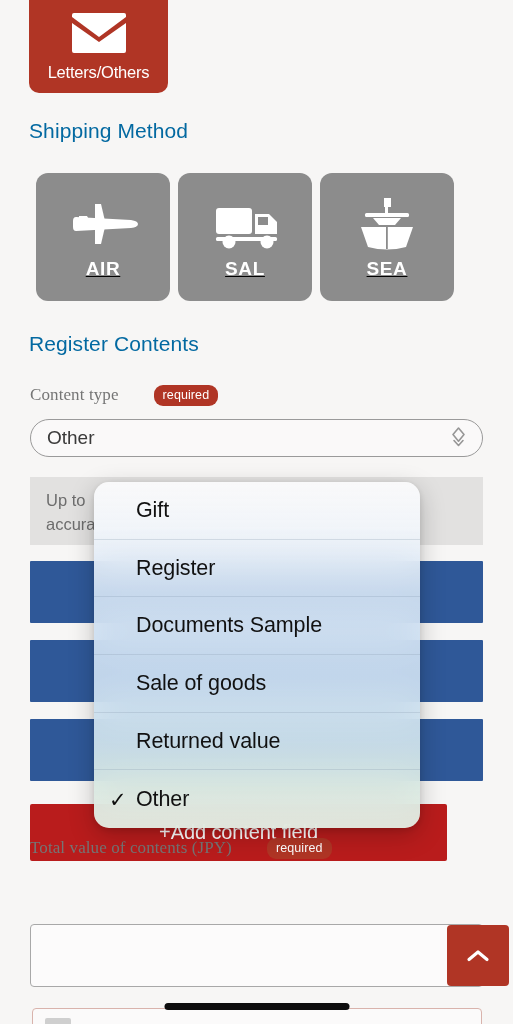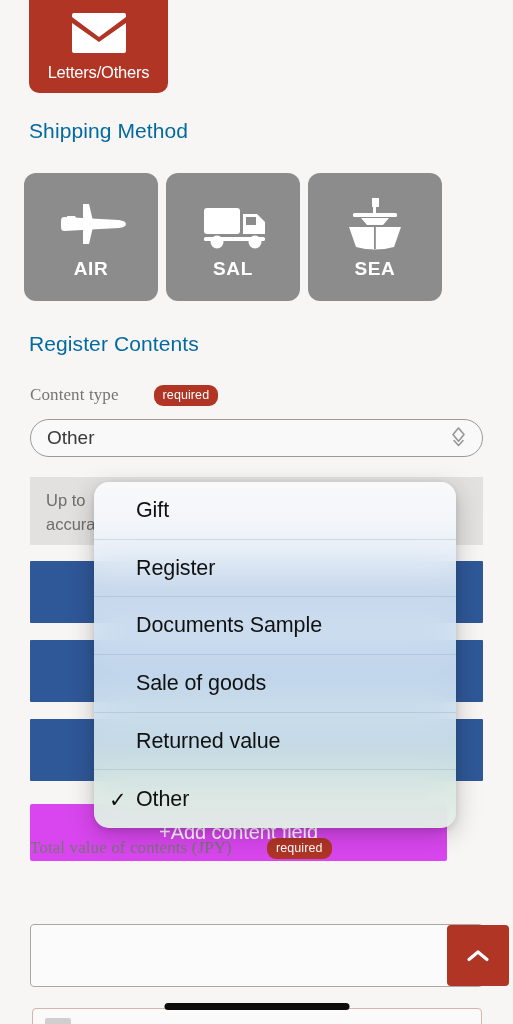--- a/index.html
+++ b/index.html
@@ -52,25 +52,26 @@
     color: #0369a1;
     font-size: 21px;
     letter-spacing: 0.1px;
   }
   #heading-shipping { top: 119px; }
   #heading-register { top: 332px; }
 
   
   .ship-row {
     position: absolute;
-    left: 24px;
+    left: 36px;
     top: 173px;
     width: 452px;
     display: flex;
     gap: 8px;
+    text-decoration: underline;
   }
   .ship-tile {
     width: 134px;
     height: 128px;
     background: #8c8c8c;
     border-radius: 12px;
     display: flex;
     flex-direction: column;
     align-items: center;
     justify-content: center;
@@ -166,21 +167,21 @@
   #content-field-2 { top: 640px; }
   #content-field-3 { top: 719px; }
 
   
   .add-content-btn {
     position: absolute;
     left: 30px;
     top: 804px;
     width: 417px;
     height: 57px;
-    background: #d946ef;
+    background: #b91c1c;
     border: none;
     border-radius: 2px;
     color: #ffffff;
     font-size: 20px;
     font-family: "Liberation Sans", sans-serif;
     display: flex;
     align-items: center;
     justify-content: center;
     cursor: pointer;
     letter-spacing: -0.1px;
@@ -253,21 +254,21 @@
     height: 7px;
     background: #0d0d0d;
     border-radius: 4px;
   }
 
   
   .select-popup {
     position: absolute;
     left: 94px;
     top: 482px;
-    width: 362px;
+    width: 326px;
     height: 346px;
     border-radius: 15px;
     overflow: hidden;
     box-shadow: 0 7px 26px rgba(0,0,0,0.22),
                 0 2px 7px rgba(0,0,0,0.12);
     background:
       linear-gradient(180deg,
         rgba(250,250,251,0.97) 0%,
         rgba(241,245,250,0.94) 14%,
         rgba(215,230,245,0.90) 32%,

